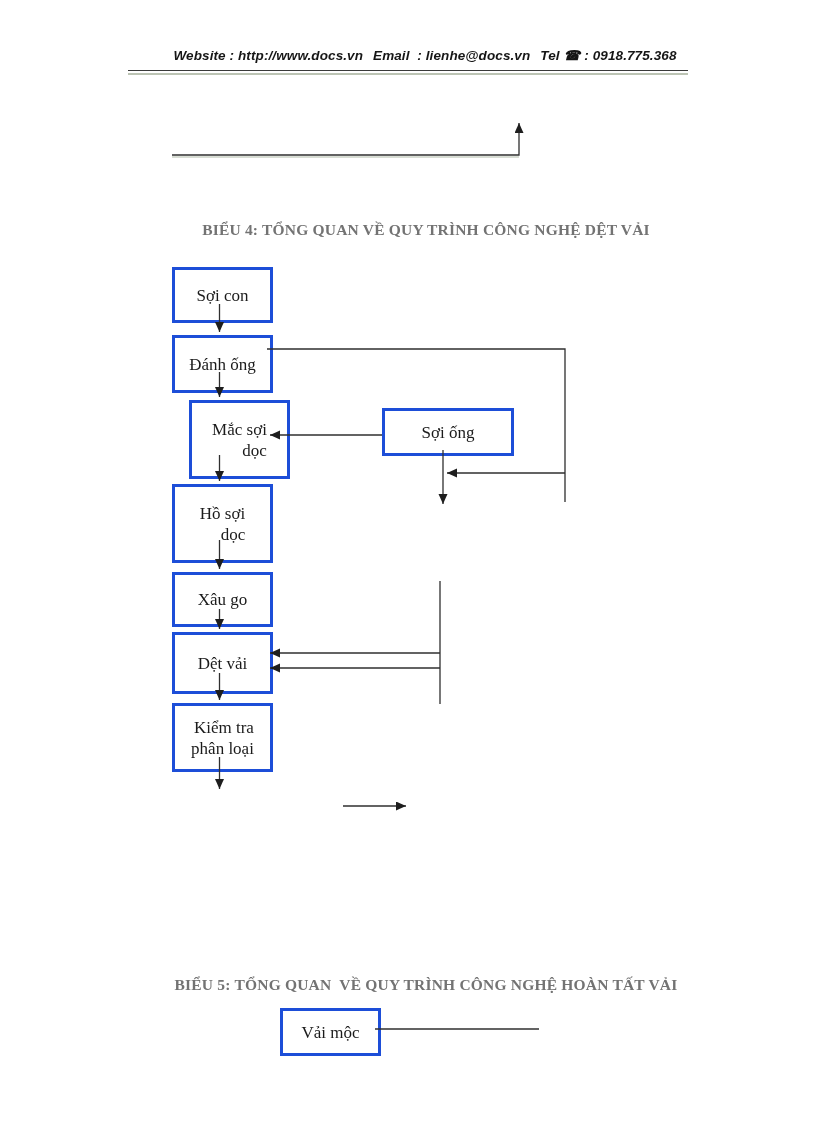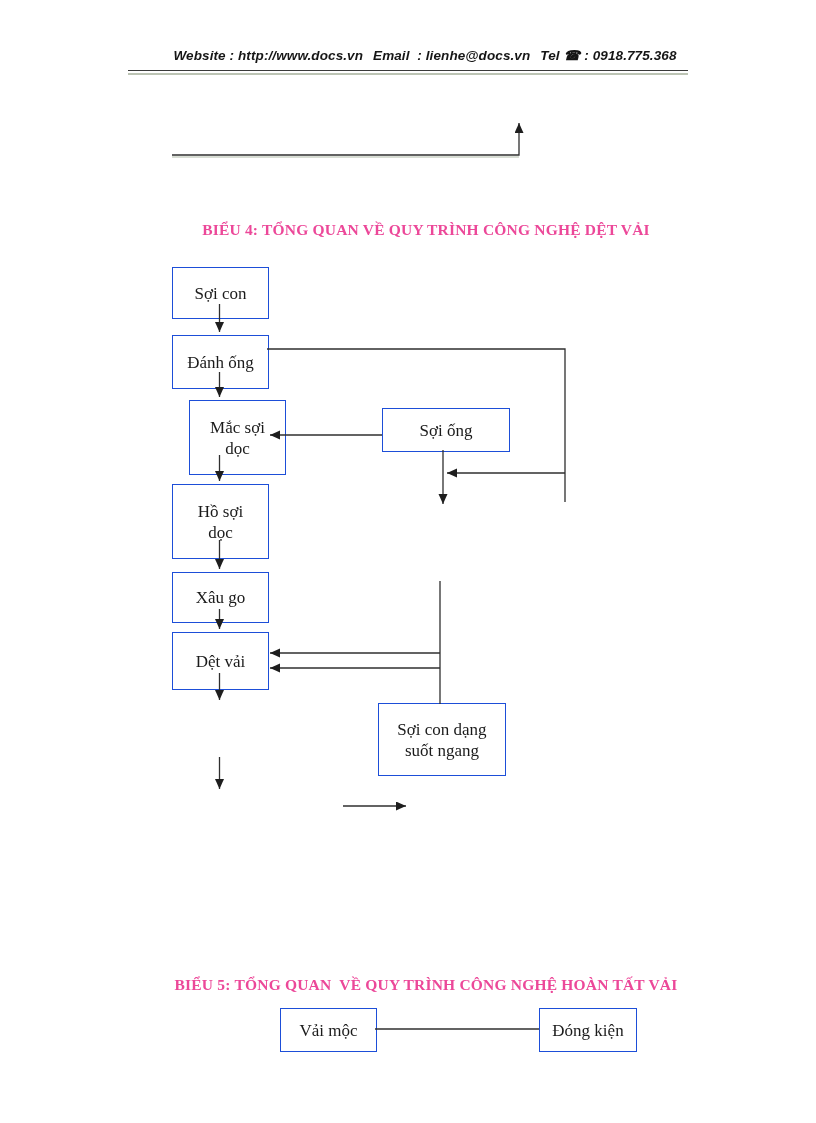--- a/index.html
+++ b/index.html
@@ -17,30 +17,30 @@
   }
   .hdr .grp { margin-left:10px; }
   .hdr .grp:first-child { margin-left:0; }
   .hdr-rule {
     position:absolute; top:70px; left:128px; width:560px; height:2px;
     border-top:1px solid #3a3a3a; border-bottom:2px solid #bcc4b4;
   }
   
   .fig-title {
     position:absolute; left:36px; width:780px; text-align:center;
-    font-weight:bold; font-size:15.5px; color:#ec4899;
+    font-weight:bold; font-size:15.5px; color:#737373;
     white-space:pre-wrap; letter-spacing:0.2px;
   }
   #title4 { top:221px; }
   #title5 { top:976px; }
   
   .node {
-    position:absolute; border:1px solid #1d4ed8; background:transparent;
+    position:absolute; border:3px solid #1d4ed8; background:transparent;
     display:flex; align-items:center; justify-content:center;
-    text-align:center; font-size:17px; line-height:21px;
+    text-align:right; font-size:17px; line-height:21px;
     white-space:pre-line; z-index:1;
   }
   
   svg.overlay {
     position:absolute; left:0; top:0; z-index:5; pointer-events:none;
   }
   .ln { stroke:#2f2f2f; stroke-width:1.3; fill:none; }
   .shadow { stroke:#b2bba9; stroke-width:1.2; fill:none; }
 </style>
 </head>
@@ -55,26 +55,25 @@
 
   <div class="node" style="left:172px;top:267px;width:95px;height:50px"><span>Sợi con</span></div>
   <div class="node" style="left:172px;top:335px;width:95px;height:52px"><span>Đánh ống</span></div>
   <div class="node" style="left:189px;top:400px;width:95px;height:73px"><span>Mắc sợi
 dọc</span></div>
   <div class="node" style="left:382px;top:408px;width:126px;height:42px"><span>Sợi ống</span></div>
   <div class="node" style="left:172px;top:484px;width:95px;height:73px"><span>Hồ sợi
 dọc</span></div>
   <div class="node" style="left:172px;top:572px;width:95px;height:49px"><span>Xâu go</span></div>
   <div class="node" style="left:172px;top:632px;width:95px;height:56px"><span>Dệt vải</span></div>
-  <div class="node" style="left:378px;top:703px;width:126px;height:71px"><span>Sợi con dạng
-suốt ngang</span></div>
+  <div class="node" style="left:172px;top:703px;width:95px;height:63px"><span>Kiểm tra
+phân loại</span></div>
 
   <div class="fig-title" id="title5">BIỂU 5: TỔNG QUAN  VỀ QUY TRÌNH CÔNG NGHỆ HOÀN TẤT VẢI</div>
   <div class="node" style="left:280px;top:1008px;width:95px;height:42px"><span>Vải mộc</span></div>
-  <div class="node" style="left:539px;top:1008px;width:96px;height:42px"><span>Đóng kiện</span></div>
 
   <svg class="overlay" width="816" height="1123" viewBox="0 0 816 1123">
     <defs>
       <marker id="ah" markerUnits="userSpaceOnUse" markerWidth="11" markerHeight="10" refX="10" refY="4.5" orient="auto">
         <path d="M0,0 L10,4.5 L0,9 Z" fill="#1e1e1e"></path>
       </marker>
     </defs>
 
     <line class="shadow" x1="172" y1="157" x2="519" y2="157"></line>
     <polyline class="ln" points="172,155 519,155 519,123" marker-end="url(#ah)"></polyline>

